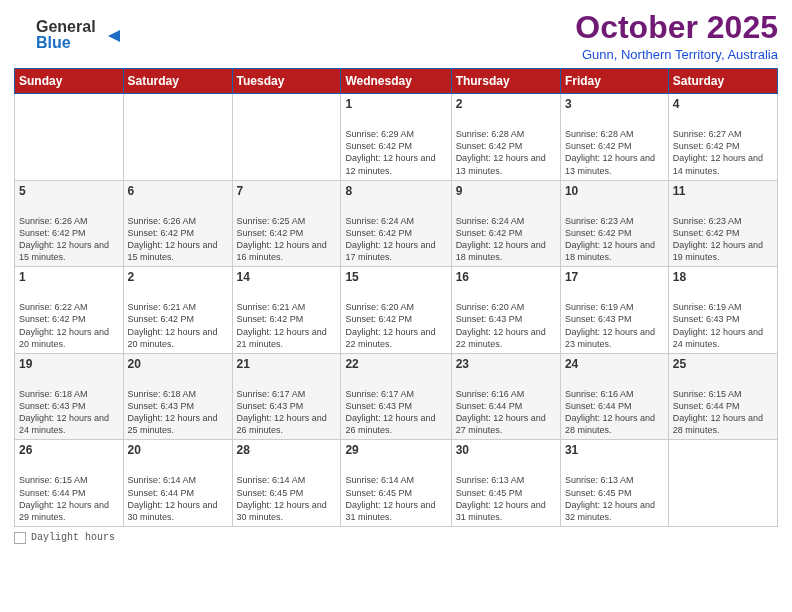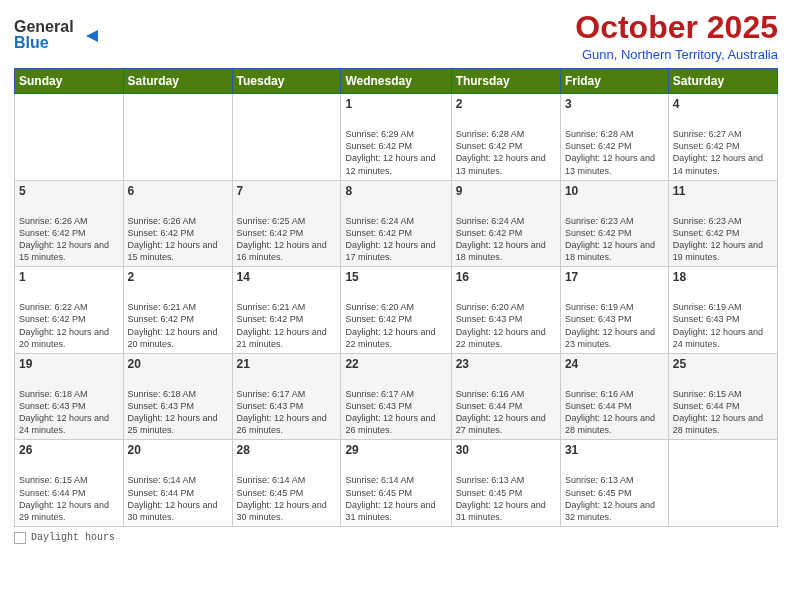--- a/index.html
+++ b/index.html
@@ -14,47 +14,48 @@
       width: 792px;
       height: 612px;
       background: #fff;
       padding: 10px 14px 10px 14px;
     }
     .header {
       display: flex;
       justify-content: space-between;
       align-items: flex-start;
       margin-bottom: 6px;
+      margin-left: 22px;
     }
     .logo {
       display: flex;
       align-items: center;
       margin-top: 4px;
     }
     .title-block {
       text-align: right;
     }
     .month-title {
       font-size: 32px;
       font-weight: bold;
-      color: #b91c1c;
+      color: #701a75;
       line-height: 1.1;
     }
     .subtitle {
       font-size: 13px;
       color: #1d4ed8;
       margin-top: 2px;
     }
     .calendar {
       width: 100%;
       border-collapse: collapse;
       border: 1px solid #ccc;
     }
     .calendar th {
-      background: #4d7c0f;
+      background: #b91c1c;
       color: #fff;
       font-size: 12px;
       font-weight: bold;
       padding: 5px 4px;
       text-align: left;
       border: 1px solid #1a5daa;
     }
     .calendar td {
       vertical-align: top;
       border: 1px solid #ccc;

